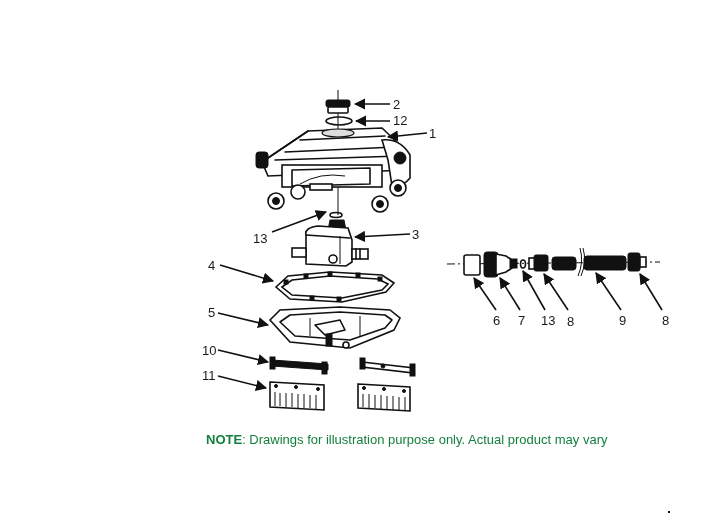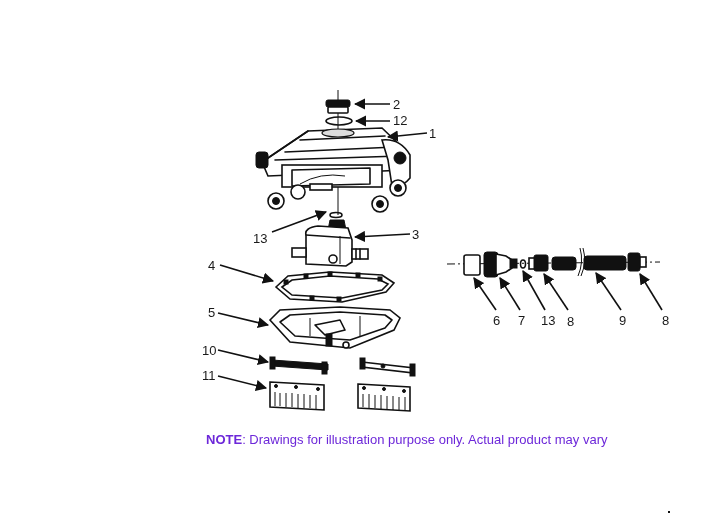--- a/index.html
+++ b/index.html
@@ -1,19 +1,19 @@
 <!DOCTYPE html>
 <html><head>
 <meta charset="utf-8">
 <style>
   html, body { margin: 0; padding: 0; background: #ffffff; }
   body { width: 713px; height: 516px; position: relative; overflow: hidden; font-family: "Liberation Sans", sans-serif; }
   #diagram { position: absolute; left: 0; top: 0; width: 713px; height: 516px; }
   .callout { font-family: "Liberation Sans", sans-serif; font-size: 13px; fill: #1a1a1a; }
-  .note { position: absolute; left: 206px; top: 432px; font-size: 13px; color: #6d28d9; white-space: nowrap; }
+  .note { position: absolute; left: 206px; top: 432px; font-size: 13px; color: #15803d; white-space: nowrap; }
   .note b { font-weight: bold; }
   .part { fill: none; stroke: #111; stroke-width: 1.6; stroke-linejoin: round; stroke-linecap: round; }
   .part-thin { fill: none; stroke: #111; stroke-width: 1; }
   .solid { fill: #111; stroke: #111; }
   .white { fill: #fff; stroke: #111; stroke-width: 1.6; }
   .gray { fill: #ddd; stroke: #111; stroke-width: 1.2; }
   .leader { stroke: #111; stroke-width: 1.6; fill: none; }
   .axis { stroke: #111; stroke-width: 1; stroke-dasharray: 8 3 2 3; fill: none; }
 </style>
 </head>

